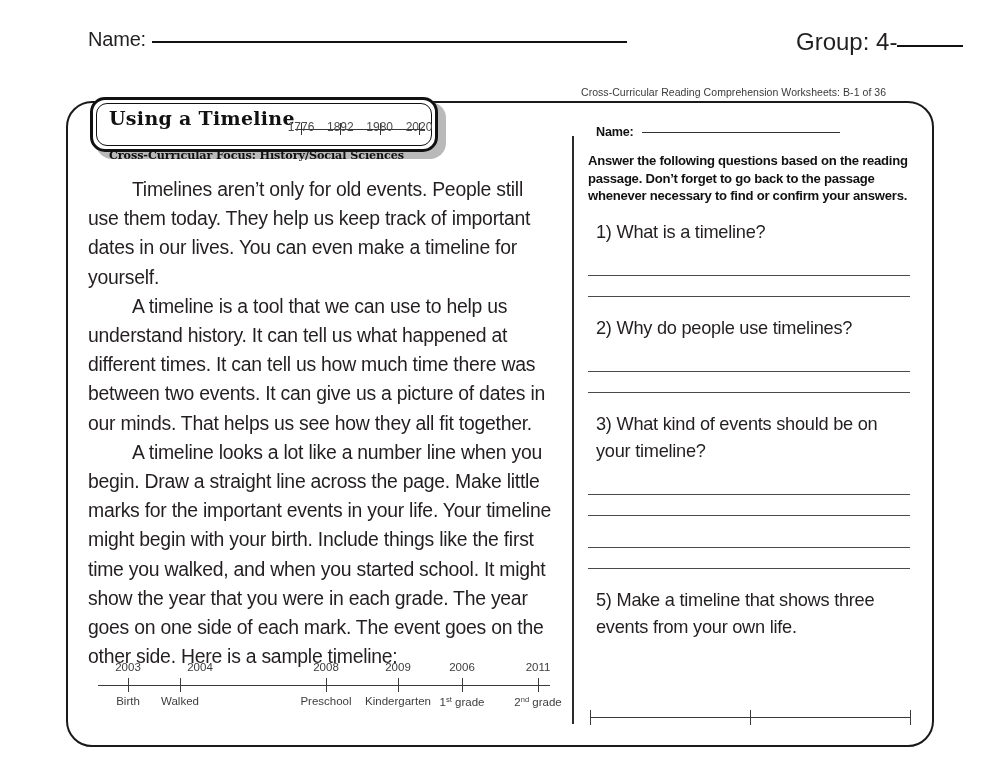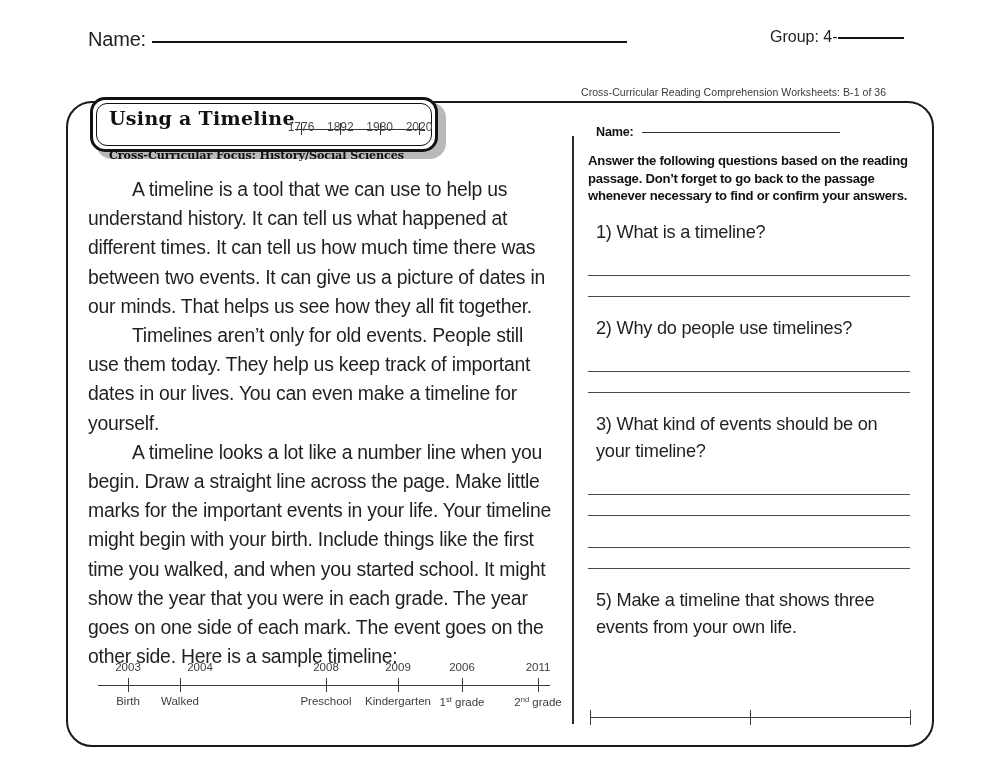--- a/index.html
+++ b/index.html
@@ -33,23 +33,23 @@
   }
   .hdr-name .rule {
     display: inline-block;
     width: 475px;
     border-bottom: 2px solid #111;
     margin-left: 6px;
     vertical-align: 3px;
   }
   .hdr-group {
     position: absolute;
-    left: 770px;
+    left: 796px;
     top: 28px;
-    font-size: 16px;
+    font-size: 24px;
     white-space: nowrap;
   }
   .hdr-group .rule {
     display: inline-block;
     width: 66px;
     border-bottom: 2px solid #111;
     vertical-align: 3px;
   }
 
   
@@ -347,22 +347,22 @@
           <div class="bt-year" style="left: 49.3333px;">1892</div>
           <div class="bt-tick" style="left: 88.6667px;"></div>
           <div class="bt-year" style="left: 88.6667px;">1980</div>
           <div class="bt-tick" style="left: 128px;"></div>
           <div class="bt-year" style="left: 128px;">2020</div>
         </div>
     </div>
   </div>
 
   <div id="passage">
+      <p>Timelines aren’t only for old events. People still use them today. They help us keep track of important dates in our lives. You can even make a timeline for yourself.</p>
       <p>A timeline is a tool that we can use to help us understand history. It can tell us what happened at different times. It can tell us how much time there was between two events. It can give us a picture of dates in our minds. That helps us see how they all fit together.</p>
-      <p>Timelines aren’t only for old events. People still use them today. They help us keep track of important dates in our lives. You can even make a timeline for yourself.</p>
       <p>A timeline looks a lot like a number line when you begin. Draw a straight line across the page. Make little marks for the important events in your life. Your timeline might begin with your birth. Include things like the first time you walked, and when you started school. It might show the year that you were in each grade. The year goes on one side of each mark. The event goes on the other side. Here is a sample timeline:</p>
     </div>
 
   <div id="sample-timeline">
     <div class="st-axis"></div>
   <div class="st-tick" style="left: 30px;"></div>
       <div class="st-year" style="left: 30px;">2003</div>
       <div class="st-event" style="left: 30px;">Birth</div>
       <div class="st-tick" style="left: 82px;"></div>
       <div class="st-year" style="left: 82px; margin-left: 20px;">2004</div>

